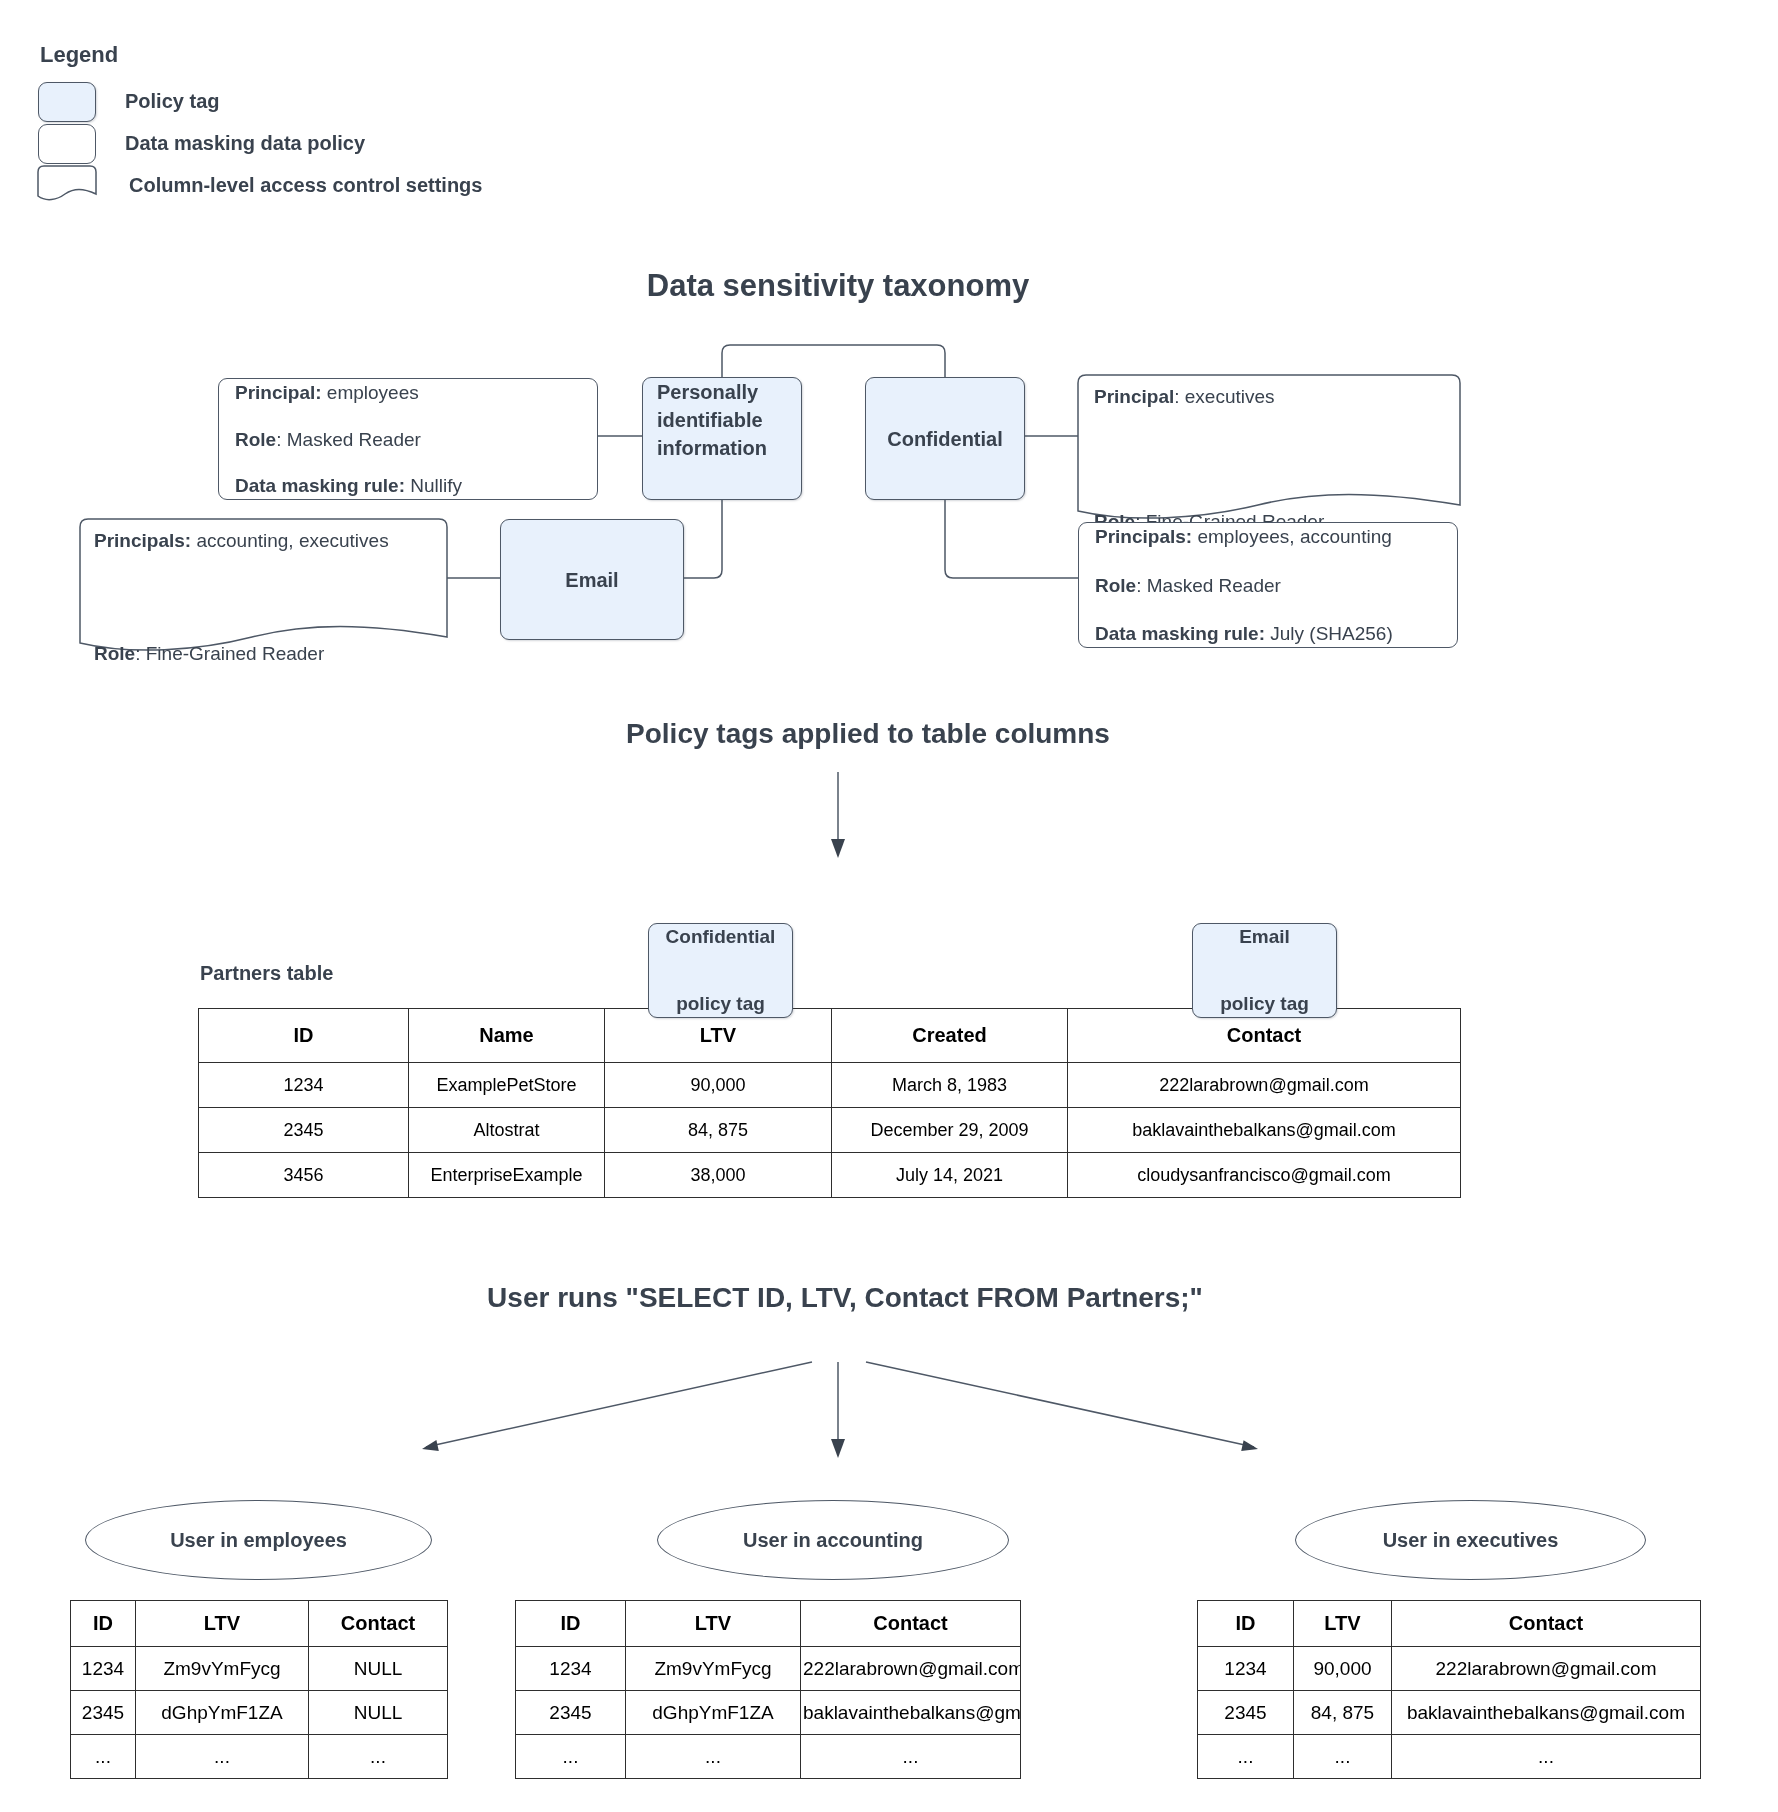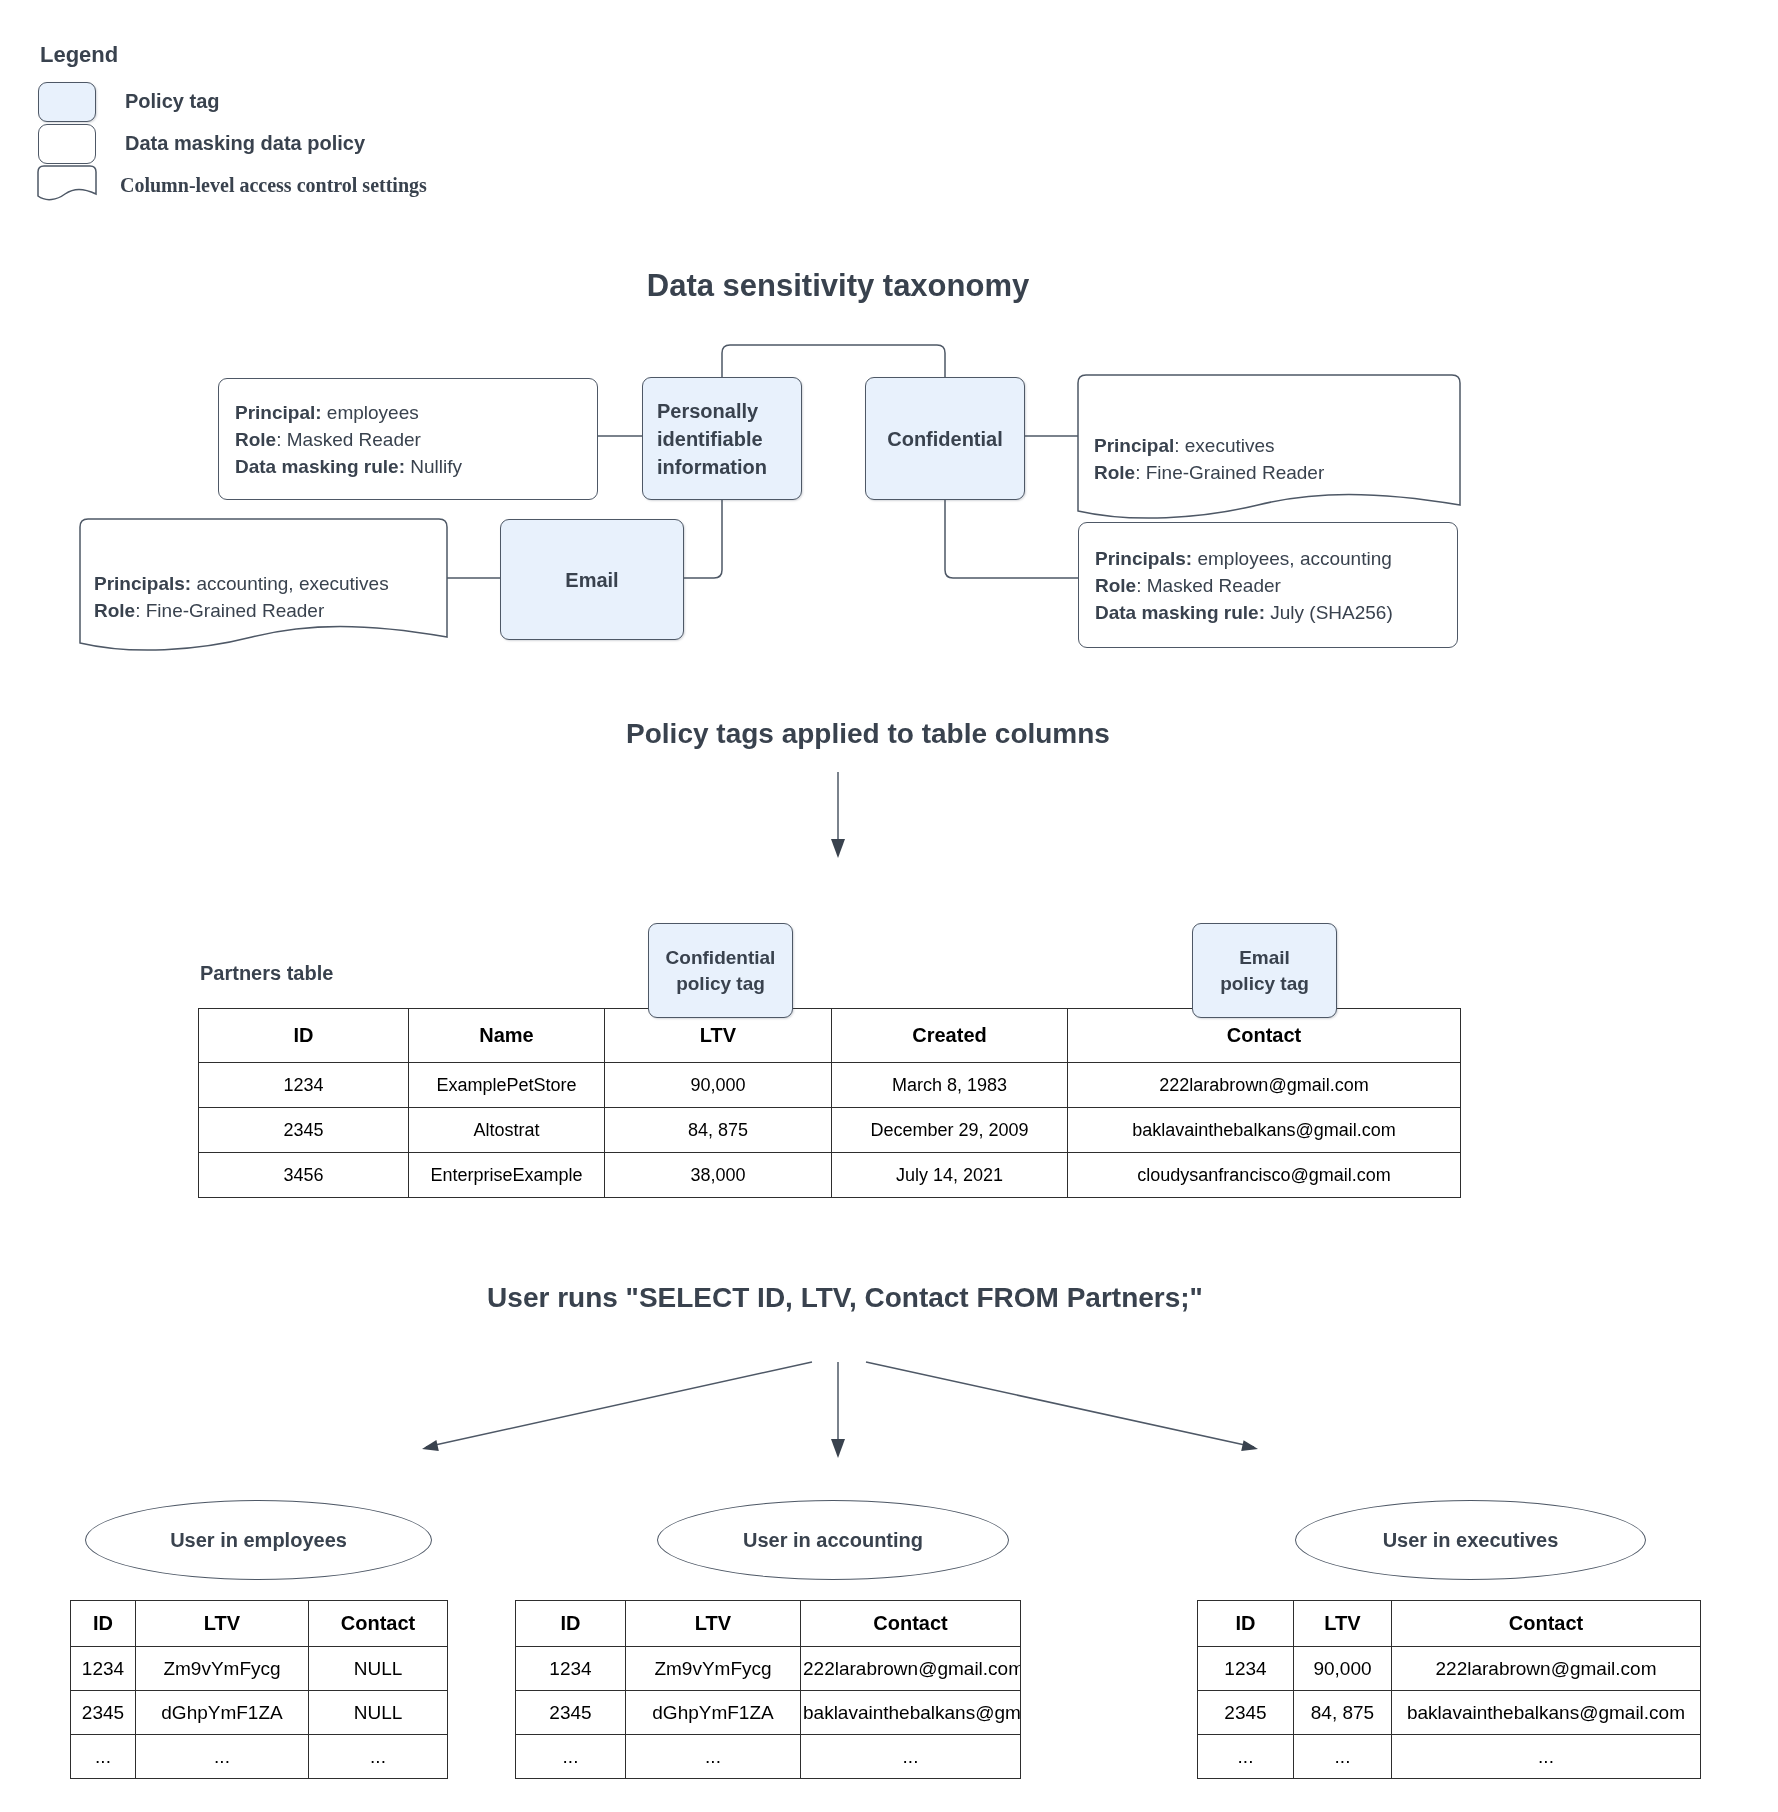--- a/index.html
+++ b/index.html
@@ -6,21 +6,21 @@
     --ink:#39424e;
     --line:#4e5866;
     --tagfill:#e8f1fc;
     --tbl:#2e2e2e;
   }
   html,body{margin:0;padding:0;background:#ffffff;}
   body{width:1778px;height:1812px;position:relative;font-family:"Liberation Sans",sans-serif;color:var(--ink);}
   .abs{position:absolute;box-sizing:border-box;}
   .box{border:1.5px solid var(--line);border-radius:9px;background:#fff;}
   .tagbox{background:var(--tagfill);box-shadow:1px 1px 2px rgba(90,100,115,.25);}
-  .vcenter{display:flex;flex-direction:column;justify-content:center;}
+  .vcenter{display:flex;flex-direction:column;justify-content:space-between;}
   .hcenter{display:flex;align-items:center;justify-content:center;text-align:center;}
   .node-label{font-weight:bold;font-size:20px;line-height:28px;color:var(--ink);}
   .policy-line{font-size:19px;line-height:27px;color:var(--ink);white-space:nowrap;}
   .policy-line b{color:var(--ink);}
   .h1{font-size:31px;font-weight:bold;text-align:center;color:var(--ink);}
   .h2{font-size:28px;font-weight:bold;text-align:center;color:var(--ink);}
   .doc-text{position:absolute;left:0;top:0;width:100%;height:100%;margin-top:8px;}
   svg.shape{position:absolute;left:0;top:0;overflow:visible;}
   .ellipse{border:1.5px solid var(--line);border-radius:50%;background:#fff;
            display:flex;align-items:center;justify-content:center;
@@ -68,21 +68,21 @@
 <div class="abs legend-label" style="left:125px;top:90px;">Policy tag</div>
 
 <div class="abs box" style="left:38px;top:124px;width:58px;height:40px;"></div>
 <div class="abs legend-label" style="left:125px;top:132px;">Data masking data policy</div>
 
 <div class="abs" style="left:38px;top:166px;width:58px;height:40px;">
   <svg class="shape" width="58" height="40" viewBox="0 0 58 40">
     <path d="M 6 0 H 52 Q 58 0 58 6 V 28 C 45 22 36 22 27 28 C 19 34 8 36 0 30 V 6 Q 0 0 6 0 Z" fill="#ffffff" stroke="#4e5866" stroke-width="1.5"></path>
   </svg>
 </div>
-<div class="abs legend-label" style="left:120px;top:174px;font-family:Liberation Serif, serif;">Column-level access control settings</div>
+<div class="abs legend-label" style="left:129px;top:174px;">Column-level access control settings</div>
 
 <div class="abs h1" style="left:588px;top:268px;width:500px;">Data sensitivity taxonomy</div>
 
 <div class="abs box vcenter" style="left:218px;top:378px;width:380px;height:122px;padding-left:16px;z-index:2;">
   <div class="policy-line"><b>Principal:</b><span> employees</span></div>
   <div class="policy-line"><b>Role</b><span>: Masked Reader</span></div>
   <div class="policy-line"><b>Data masking rule:</b><span> Nullify</span></div>
 </div>
 
 <div class="abs box tagbox vcenter" style="left:642px;top:377px;width:160px;height:123px;padding-left:14px;z-index:2;">

